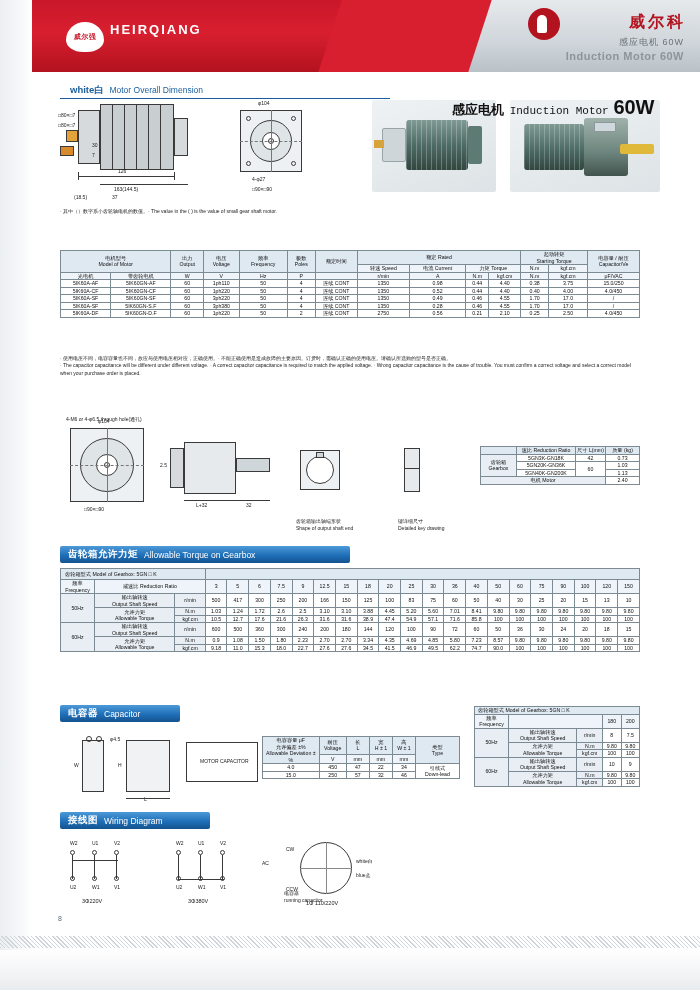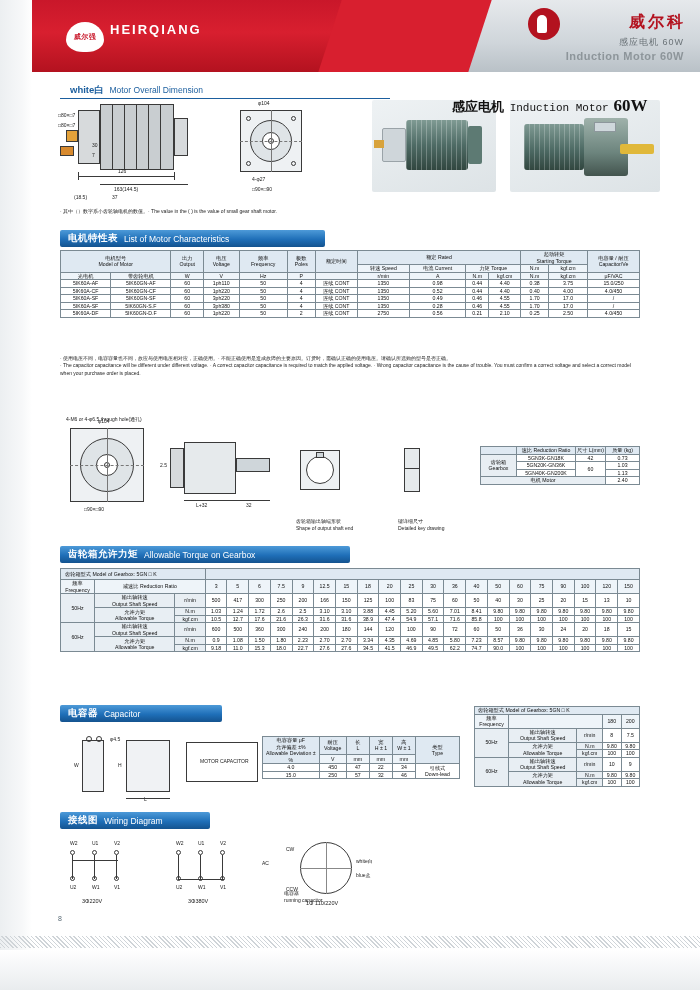--- a/index.html
+++ b/index.html
@@ -158,29 +158,25 @@
     <div style="position:absolute;left:14px;top:24px;width:60px;height:46px;background:linear-gradient(180deg,#7f9a93 0%,#4e6b65 55%,#31463f 100%);border-radius:3px;"></div>
     <div style="position:absolute;left:14px;top:24px;width:60px;height:46px;background:repeating-linear-gradient(90deg,rgba(255,255,255,.22) 0 1px,transparent 1px 5px);"></div>
     <div style="position:absolute;left:74px;top:18px;width:44px;height:58px;background:linear-gradient(180deg,#9fb2ab 0%,#6c847d 60%,#43544e 100%);border-radius:3px;"></div>
     <div style="position:absolute;left:110px;top:44px;width:34px;height:10px;background:#e0b83a;border-radius:2px;"></div>
     <div style="position:absolute;left:84px;top:22px;width:22px;height:10px;background:#cfd8dc;border:0.5px solid #8d979c;"></div>
   </div>
 
   <div class="sec-plain" style="left:452px; top:96px; color:#111;">
     <span style="font-size:13px;font-weight:bold;">感应电机</span>
     <span style="font-size:11px;font-weight:normal;margin-left:4px;font-family:Liberation Mono, monospace;">Induction Motor</span>
-    <span style="font-size:17px;font-weight:bold;margin-left:3px;font-family:Liberation Serif, serif;">60W</span>
+    <span style="font-size:20px;font-weight:bold;margin-left:3px;">60W</span>
   </div>
 
   <div class="note" style="left:60px; top:208px; width:580px;">· 其中（）数字系小齿轮轴电机的数值。· The value in the ( ) is the value of small gear shaft motor.</div>
 
-  <div class="sec" style="top:230px; width:265px;">
-    <span class="cn">电机特性表</span>
-    <span class="en">List of Motor Characteristics</span>
-  </div>
 
   <div style="position:absolute; left:60px; top:250px; width:580px;">
   <table class="t" style="width:580px;">
     <tbody>
           <tr>
       <td class="hdr" colspan="2" rowspan="2" style="height:16px;">
         <div>电机型号</div>
         <div>Model of Motor</div>
       </td>
       <td class="hdr" rowspan="2">
@@ -580,21 +576,21 @@
             <td>100</td>
             <td>100</td>
             <td>100</td>
             <td>100</td>
             <td>100</td>
     </tr>
   </tbody>
       </table>
   </div>
 
-  <div class="sec" style="top:705px; width:162px;">
+  <div class="sec" style="top:705px; width:120px;">
     <span class="cn">电容器</span>
     <span class="en">Capacitor</span>
   </div>
 
   <div>
     <div class="box" style="left:82px; top:740px; width:22px; height:52px; background:#f0f2f4;"></div>
     <div class="circ" style="left:86px; top:736px; width:6px; height:6px;"></div>
     <div class="circ" style="left:96px; top:736px; width:6px; height:6px;"></div>
     <div class="note" style="left:110px;top:736px;">φ4.5</div>
     <div class="note" style="left:74px;top:762px;">W</div>

